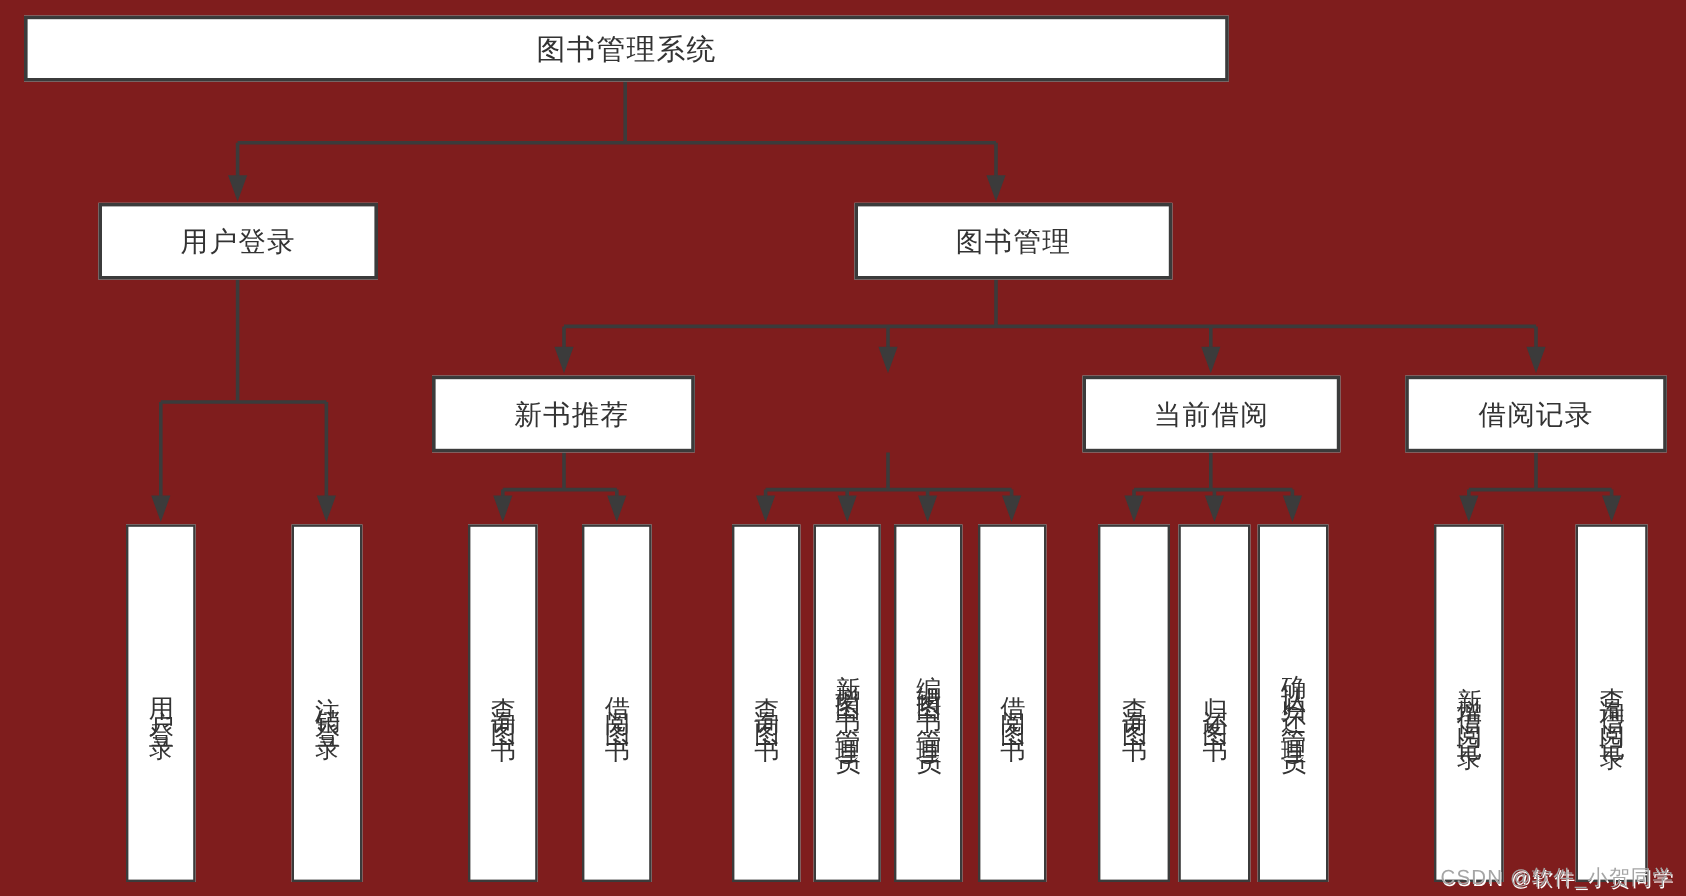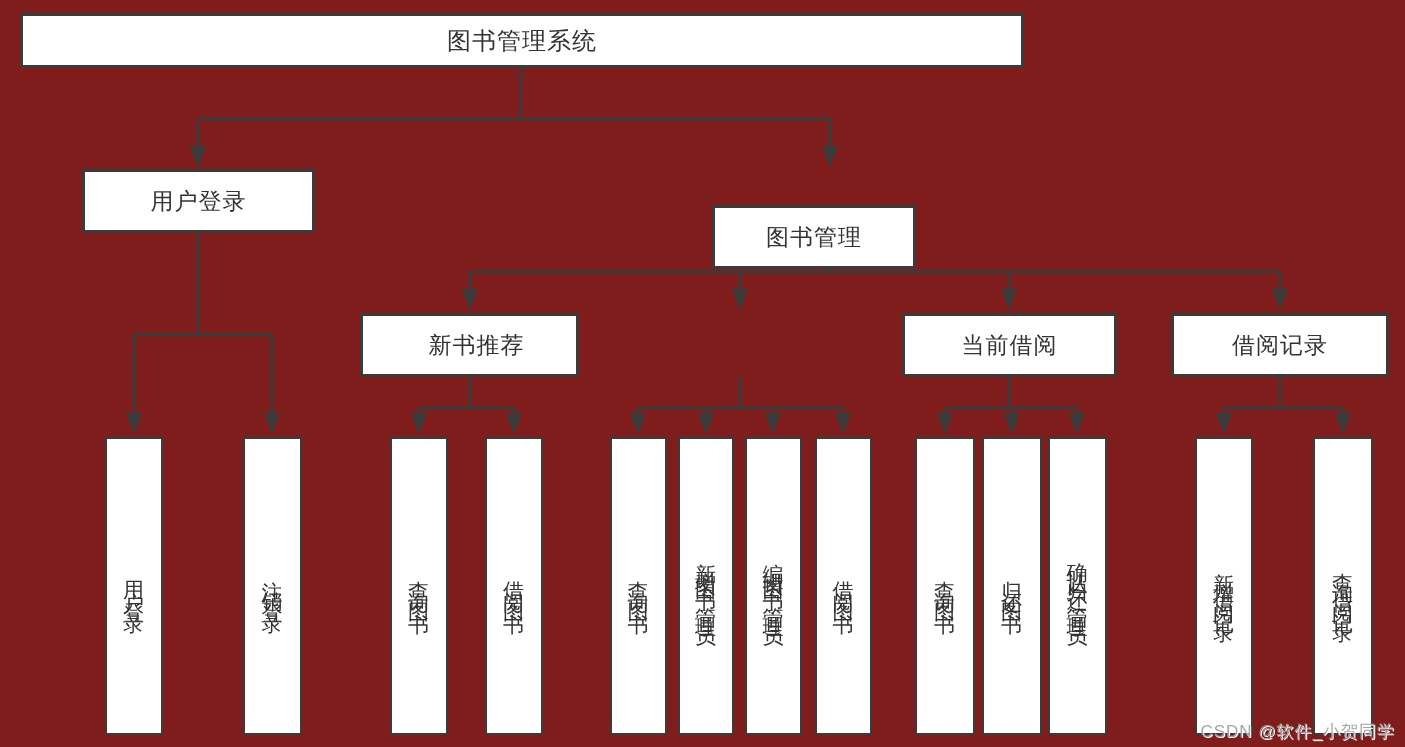--- a/index.html
+++ b/index.html
@@ -112,21 +112,21 @@
     <polygon points="937,413 953,413 945,435"></polygon>
     <polygon points="1004,413 1020,413 1012,435"></polygon>
     <polygon points="1069,413 1085,413 1077,435"></polygon>
     <polygon points="1216,413 1232,413 1224,435"></polygon>
     <polygon points="1335,413 1351,413 1343,435"></polygon>
   </svg>
 
   <div class="node root">图书管理系统</div>
 
   <div class="node lvl2" style="left:82px; width:233px;">用户登录</div>
-  <div class="node lvl2" style="left:712px; width:204px;margin-top:36px;">图书管理</div>
+  <div class="node lvl2" style="left:712px; width:265px;">图书管理</div>
 
   <div class="node lvl3" style="left:360px; width:219px;padding-left:14px;">新书推荐</div>
   <div class="node lvl3" style="left:902px; width:215px;">当前借阅</div>
   <div class="node lvl3" style="left:1171px; width:218px;">借阅记录</div>
 
   <div class="leaf" style="left:105px; width:58px;">用户登录</div>
   <div class="leaf" style="left:243px; width:59px;">注销登录</div>
   <div class="leaf" style="left:390px; width:58px;">查询图书</div>
   <div class="leaf" style="left:485px; width:58px;">借阅图书</div>
   <div class="leaf" style="left:610px; width:57px;">查询图书</div>

